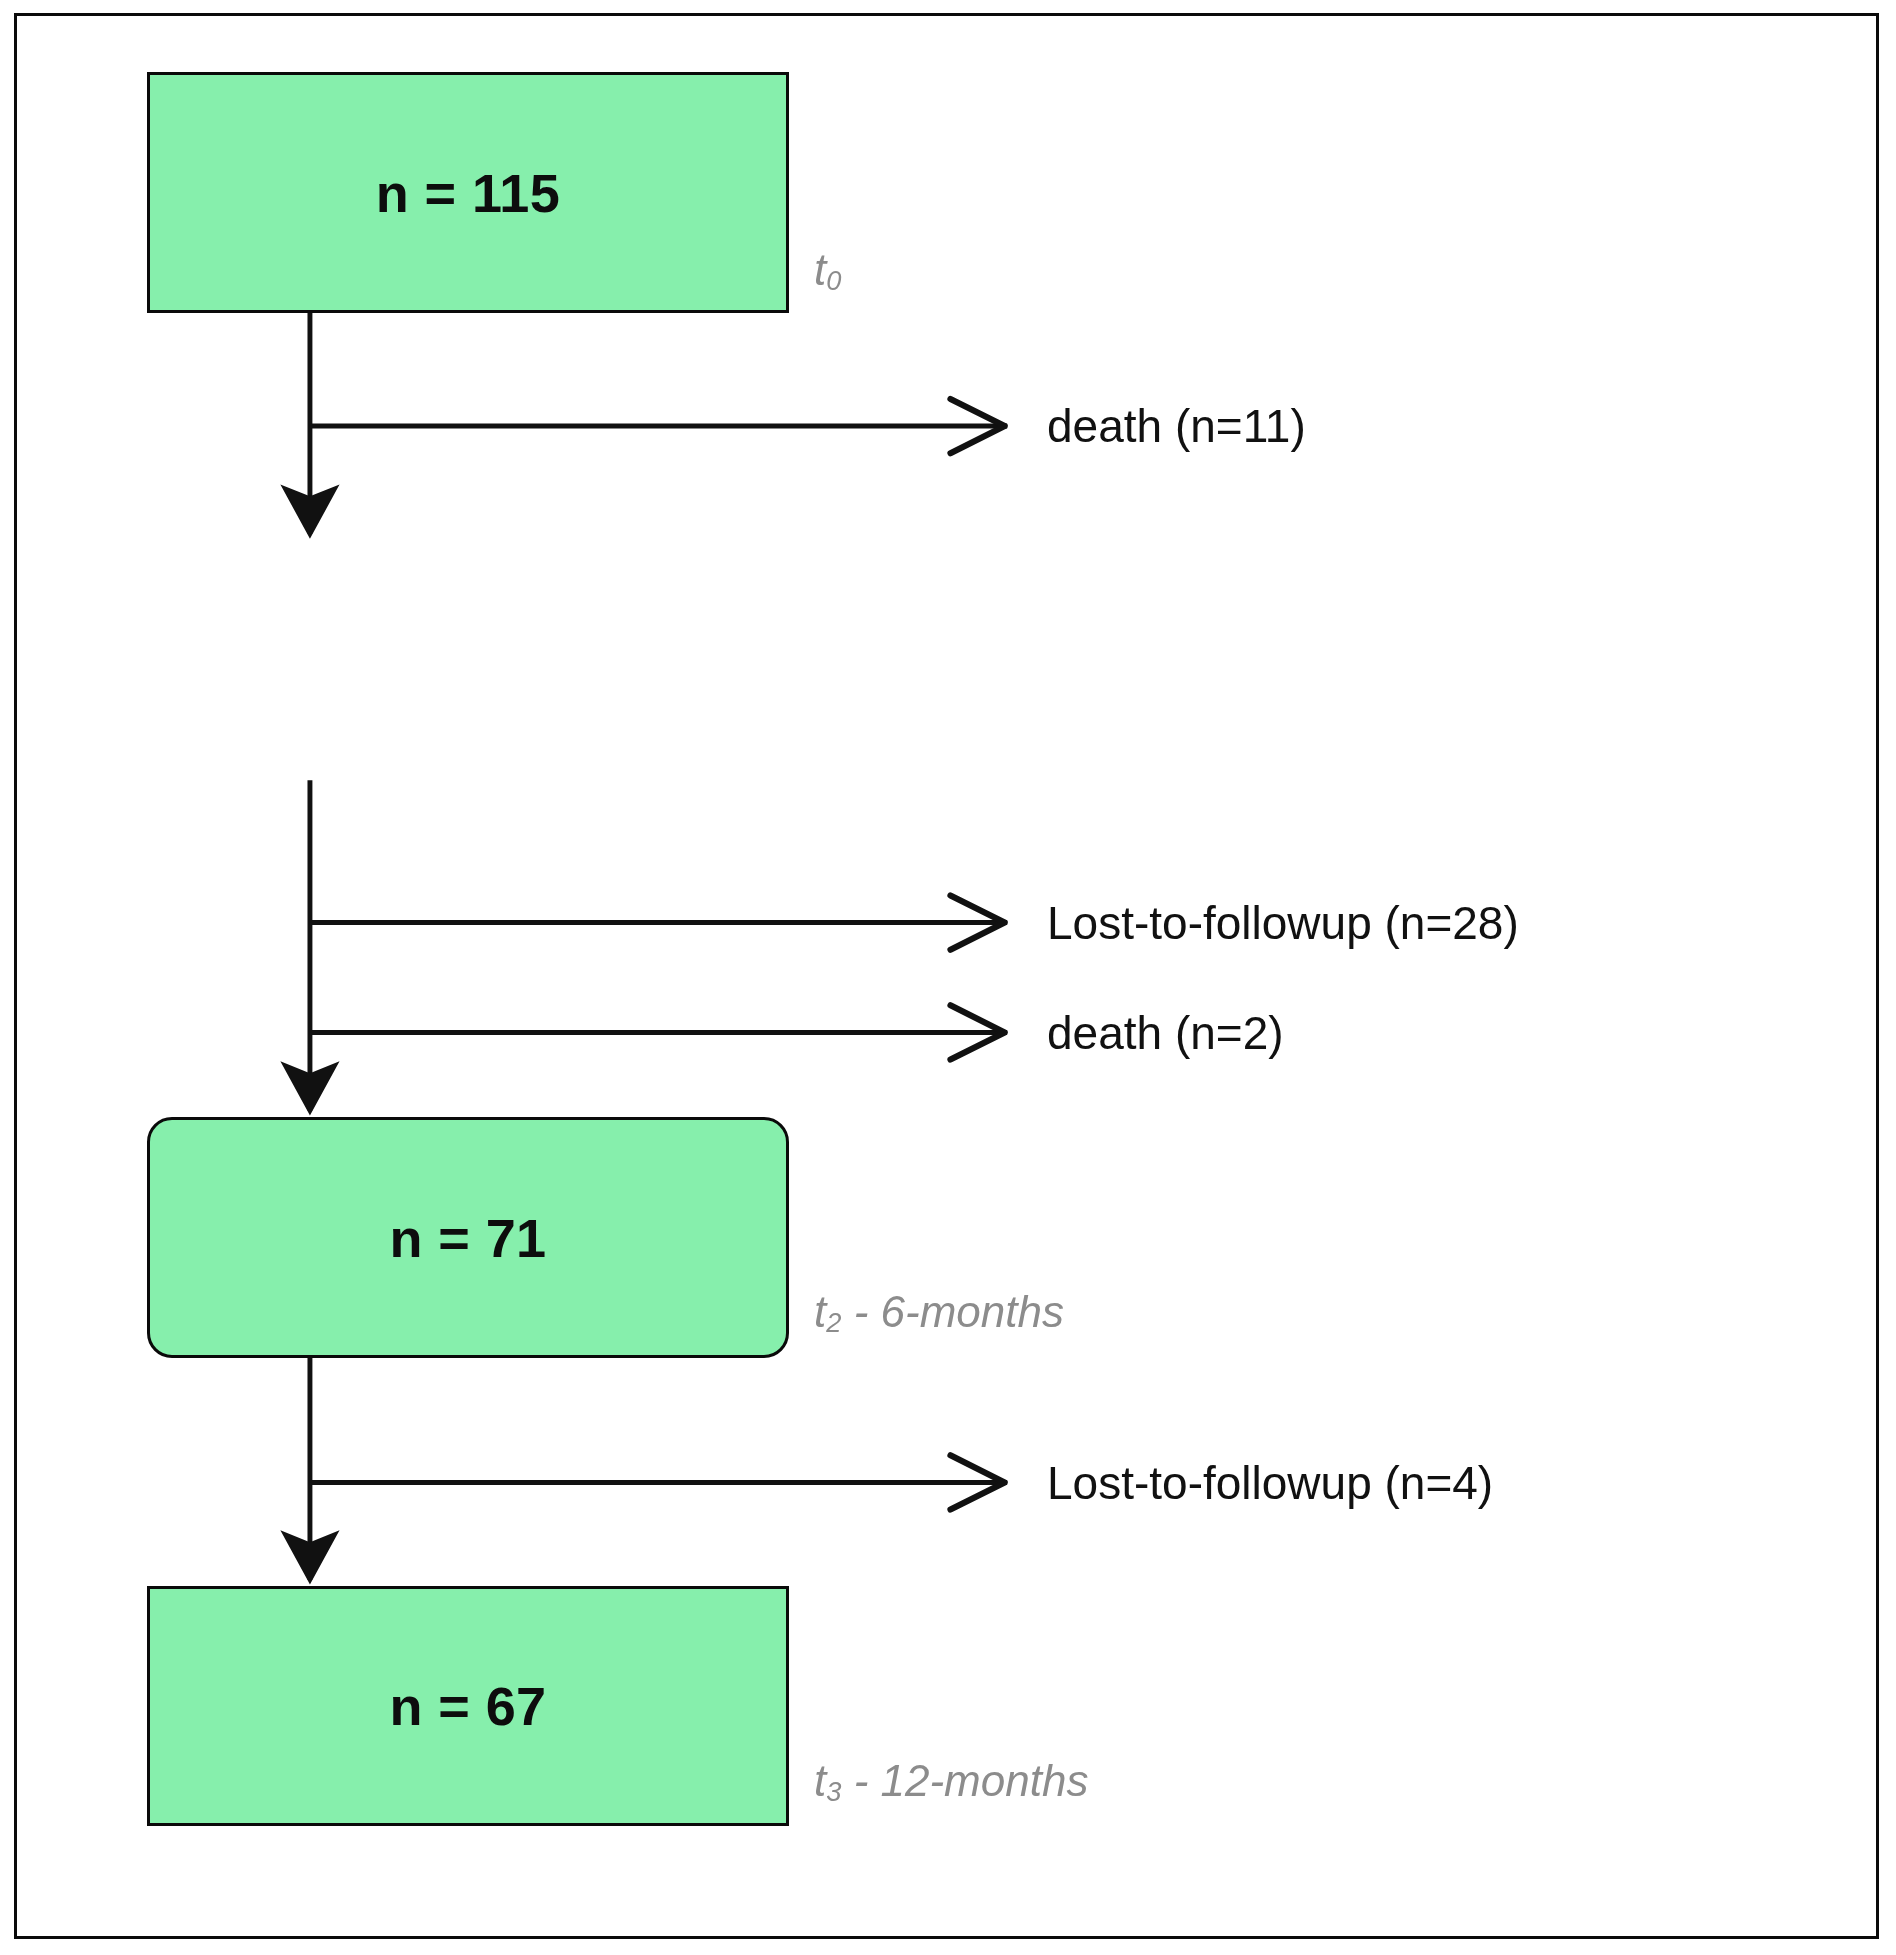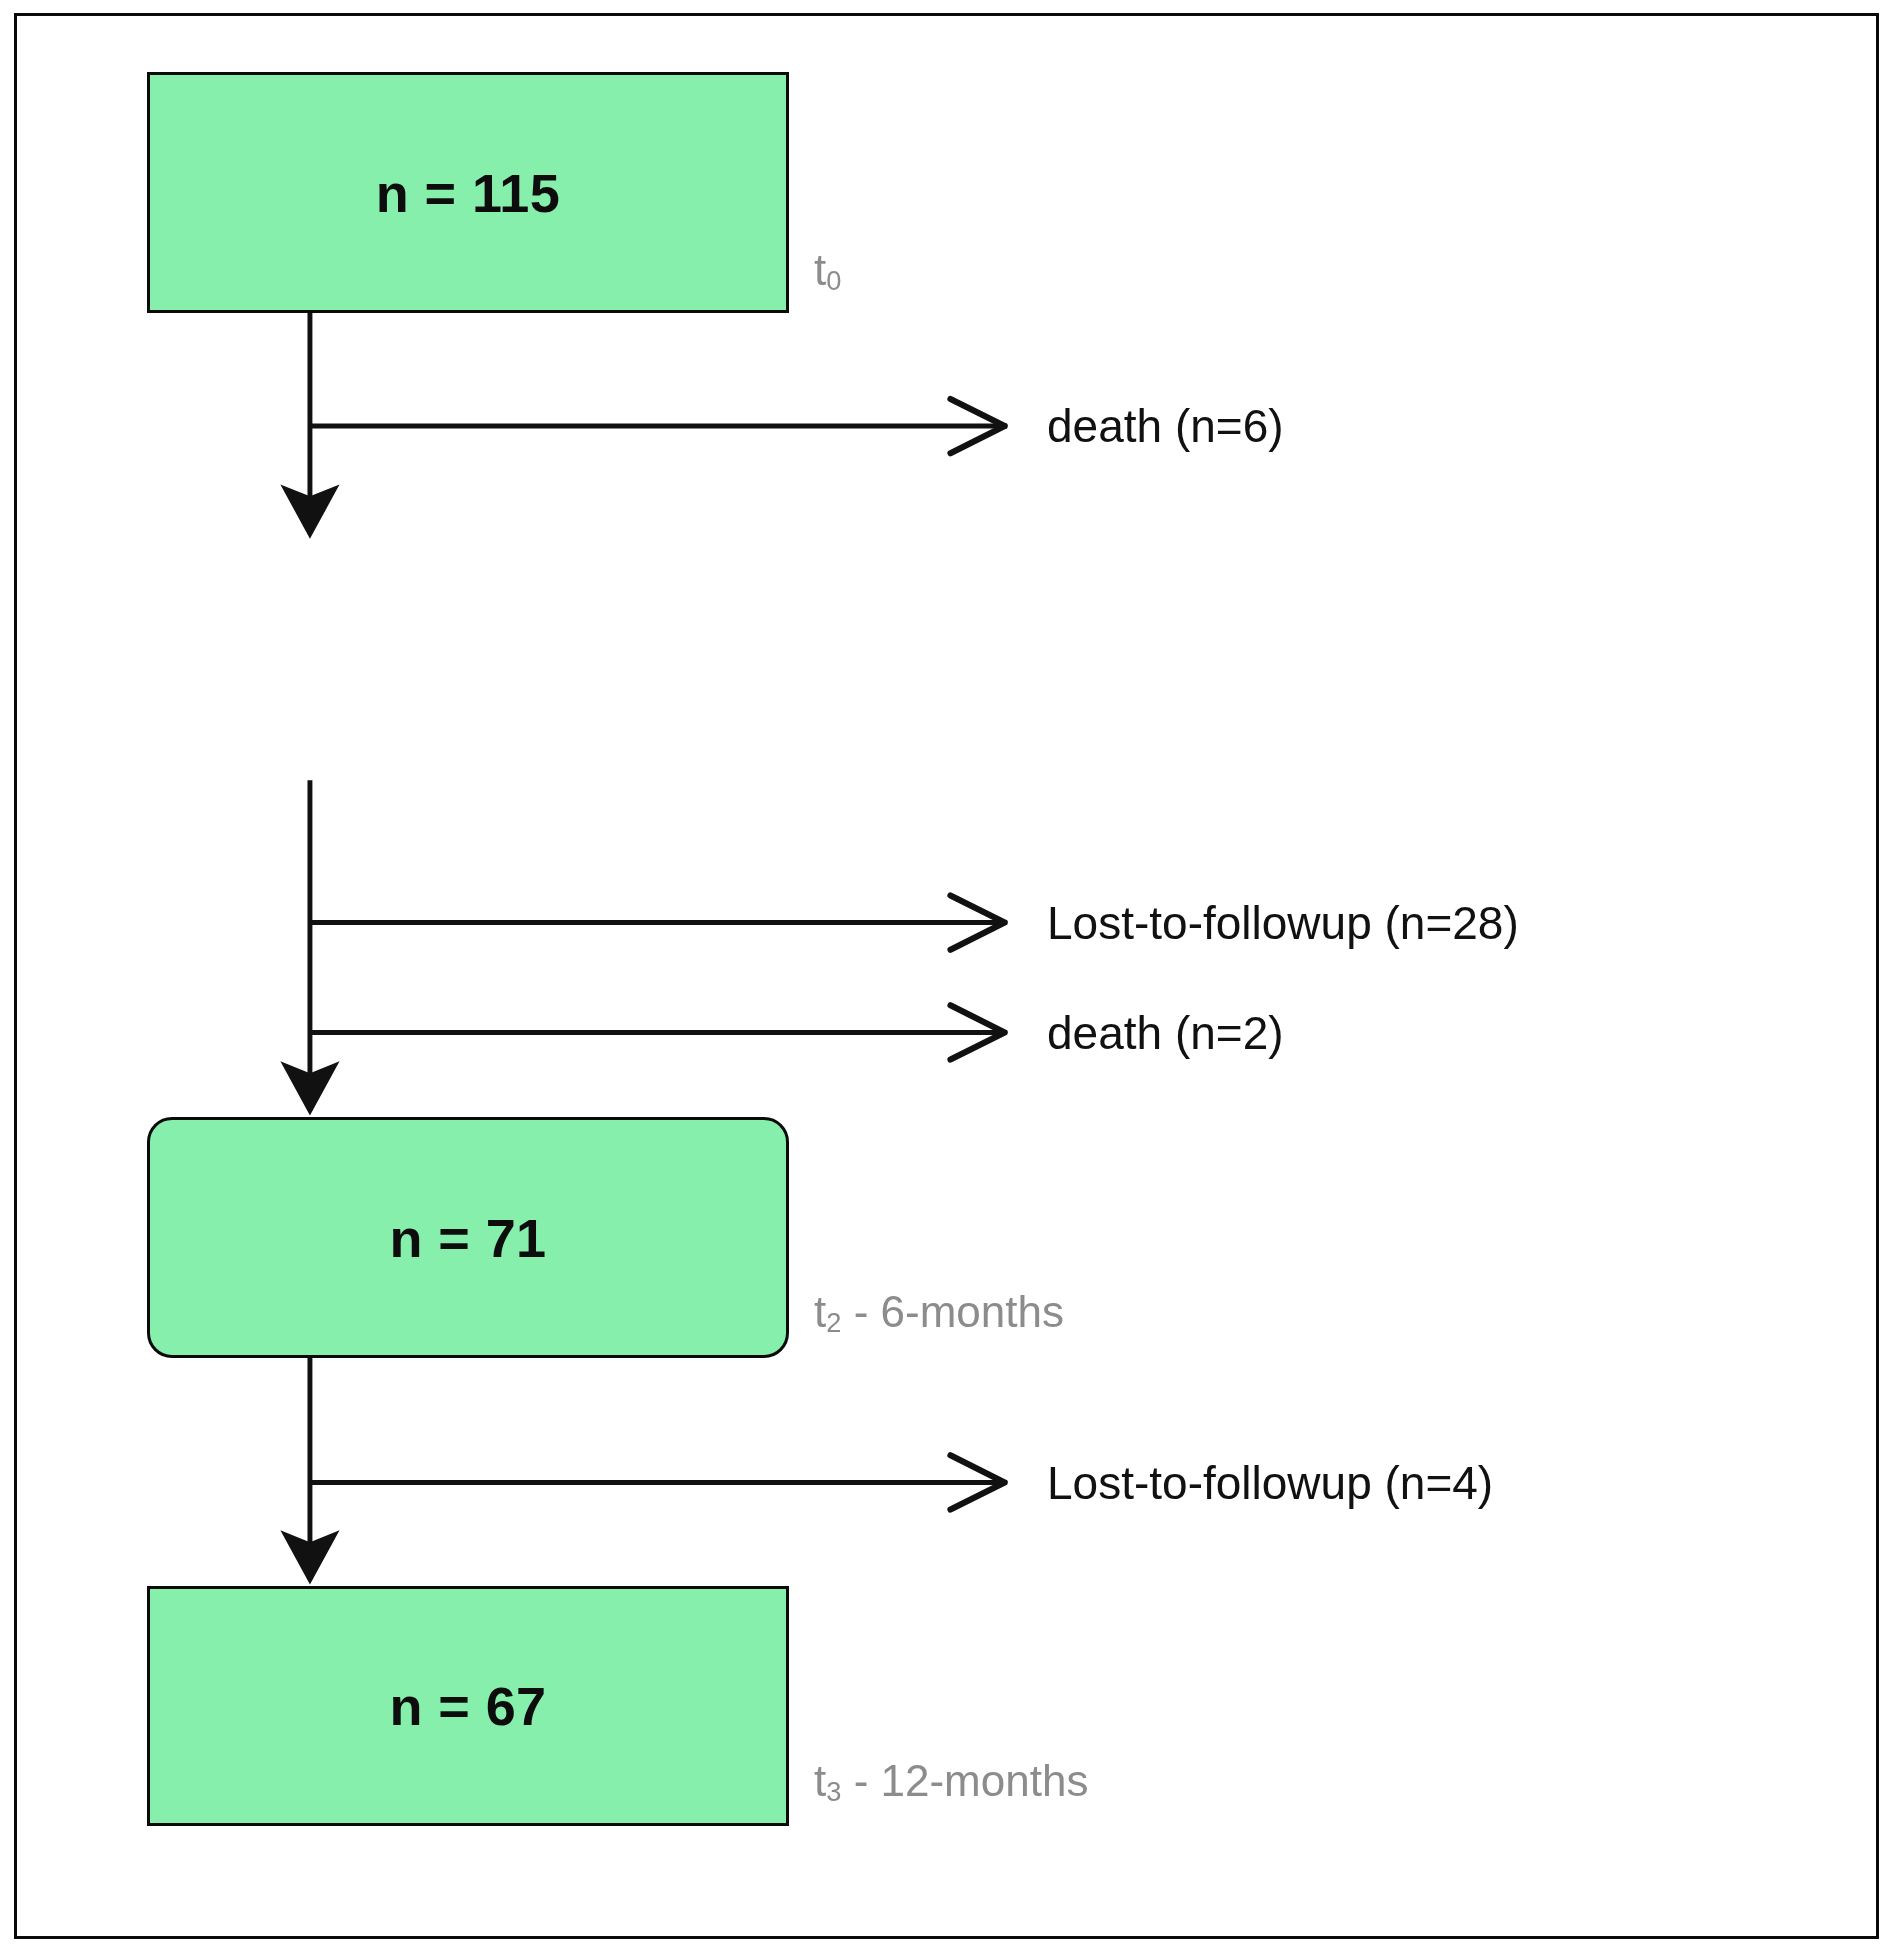--- a/index.html
+++ b/index.html
@@ -58,20 +58,21 @@
   
   .timepoint {
     position: absolute;
     left: 814px;
     font-family: "Liberation Sans", sans-serif;
     font-size: 44px;
     font-weight: 400;
     color: #8c8c8c;
     white-space: nowrap;
     line-height: 1;
+    font-style: italic;
   }
   .timepoint sub {
     font-size: 0.62em;
     vertical-align: baseline;
     position: relative;
     bottom: -0.18em;
   }
   #tp-t0 { top: 248px; }
   #tp-t1 { top: 713px; }
   #tp-t2 { top: 1290px; }
@@ -144,19 +145,19 @@
     <span class="node-label">n = 67</span>
   </div>
 
   <div class="timepoint" id="tp-t0"><span>t</span><sub>0</sub><span></span></div>
 
 
   <div class="timepoint" id="tp-t2"><span>t</span><sub>2</sub><span> - 6-months</span></div>
 
   <div class="timepoint" id="tp-t3"><span>t</span><sub>3</sub><span> - 12-months</span></div>
 
-  <div class="branch-label" id="branch-label-0">death (n=6)</div>
+  <div class="branch-label" id="branch-label-0">death (n=11)</div>
   <div class="branch-label" id="branch-label-1">Lost-to-followup (n=28)</div>
   <div class="branch-label" id="branch-label-2">death (n=2)</div>
   <div class="branch-label" id="branch-label-3">Lost-to-followup (n=4)</div>
 
 </div>
 
 
 </body></html>

